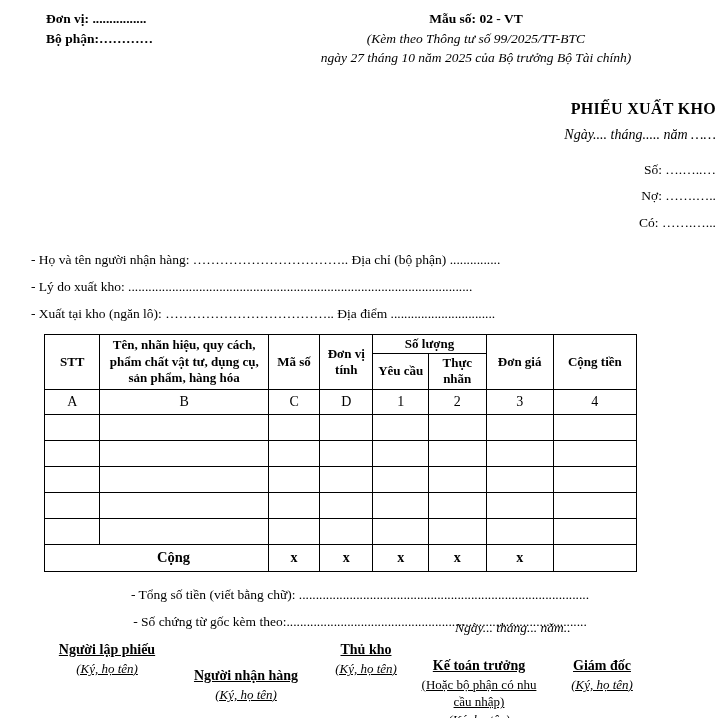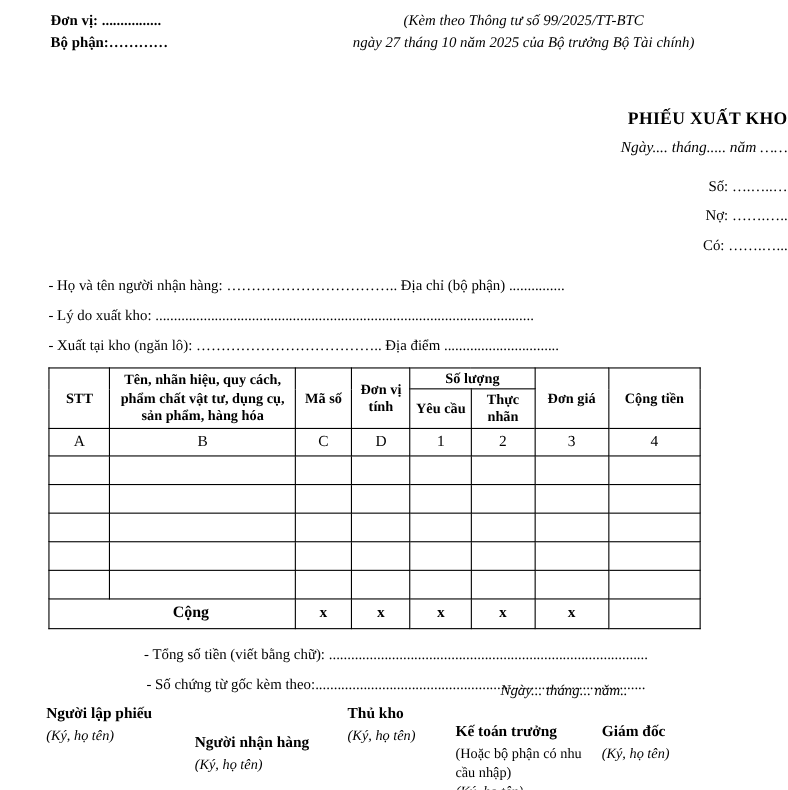--- a/index.html
+++ b/index.html
@@ -76,23 +76,23 @@
     margin-top: 14px;
     text-align: right;
     line-height: 1.95;
     margin-left: 40px;
   }
   .ref-numbers span { display: block; }
 
   
   .info-lines {
     margin-top: 10px;
-    padding-left: 44px;
     padding-right: 40px;
     line-height: 2.0;
+    margin-left: 31px;
   }
   .info-line { display: block; white-space: nowrap; }
 
   
   .table-wrap {
     padding-left: 44px;
     padding-right: 44px;
     margin-top: 7px;
   }
   table.goods {
@@ -161,22 +161,23 @@
   .signatures {
     position: absolute;
     left: 0;
     top: 641px;
     width: 716px;
     height: 77px;
   }
   .sign-col {
     position: absolute;
     top: 0;
-    text-align: left;
+    text-align: center;
     line-height: 1.35;
+    text-decoration: underline;
   }
   .sign-col .role {
     font-weight: bold;
     font-size: 14px;
     display: block;
     white-space: nowrap;
   }
   .sign-col .note {
     display: block;
     font-size: 13px;
@@ -197,20 +198,21 @@
 <body>
 
 <div class="page">
 
   <div class="header">
     <div class="unit-block">
       <span class="unit-line">Đơn vị: ................</span>
       <span class="unit-line">Bộ phận:…………</span>
     </div>
     <div class="form-ref">
+      <span class="form-no">Mẫu số: 02 - VT</span>
       <span class="decree">(Kèm theo Thông tư số 99/2025/TT-BTC</span>
       <span class="decree">ngày 27 tháng 10 năm 2025 của Bộ trưởng Bộ Tài chính)</span>
     </div>
   </div>
 
   <div class="title-wrap">
     <div class="doc-title">PHIẾU XUẤT KHO</div>
     <div class="doc-date">Ngày.... tháng..... năm ……</div>
   </div>
 

